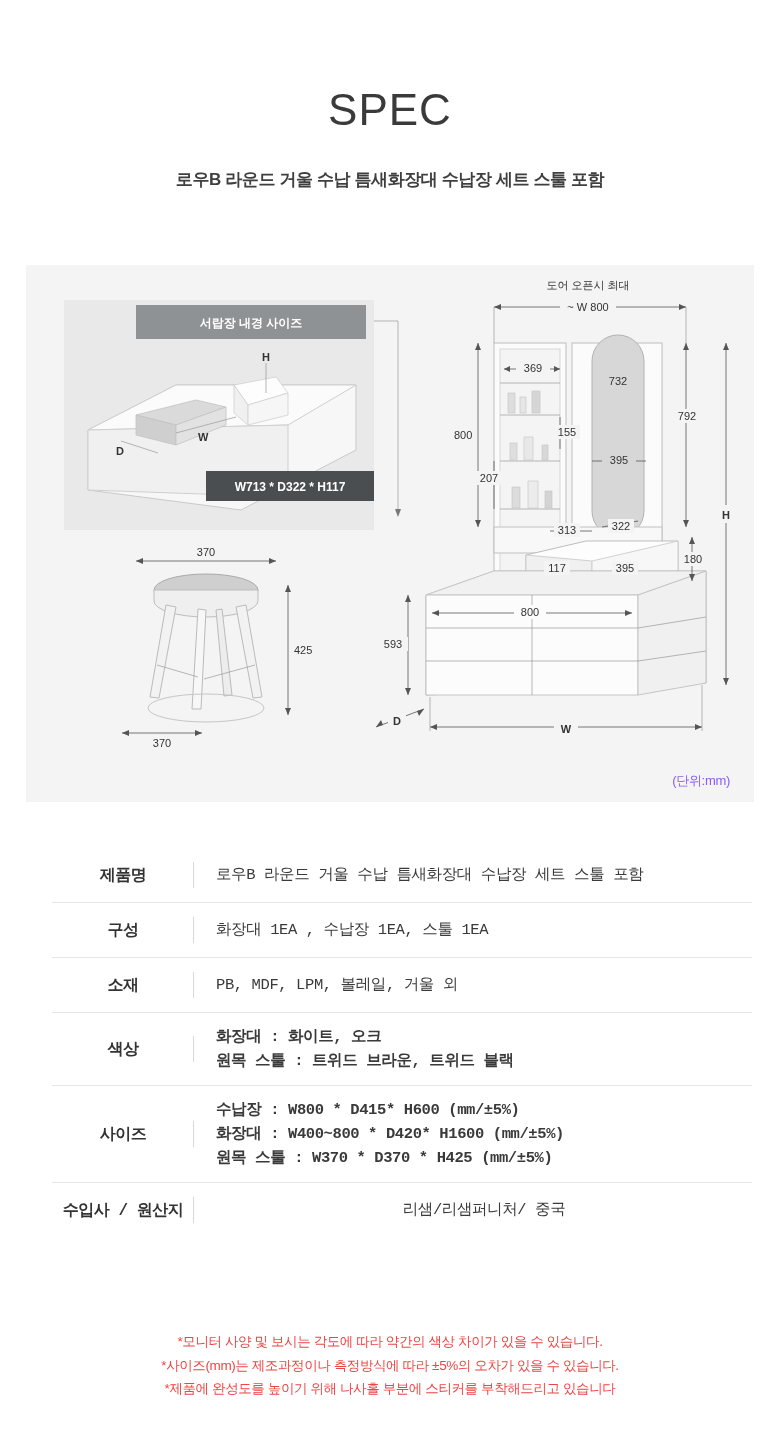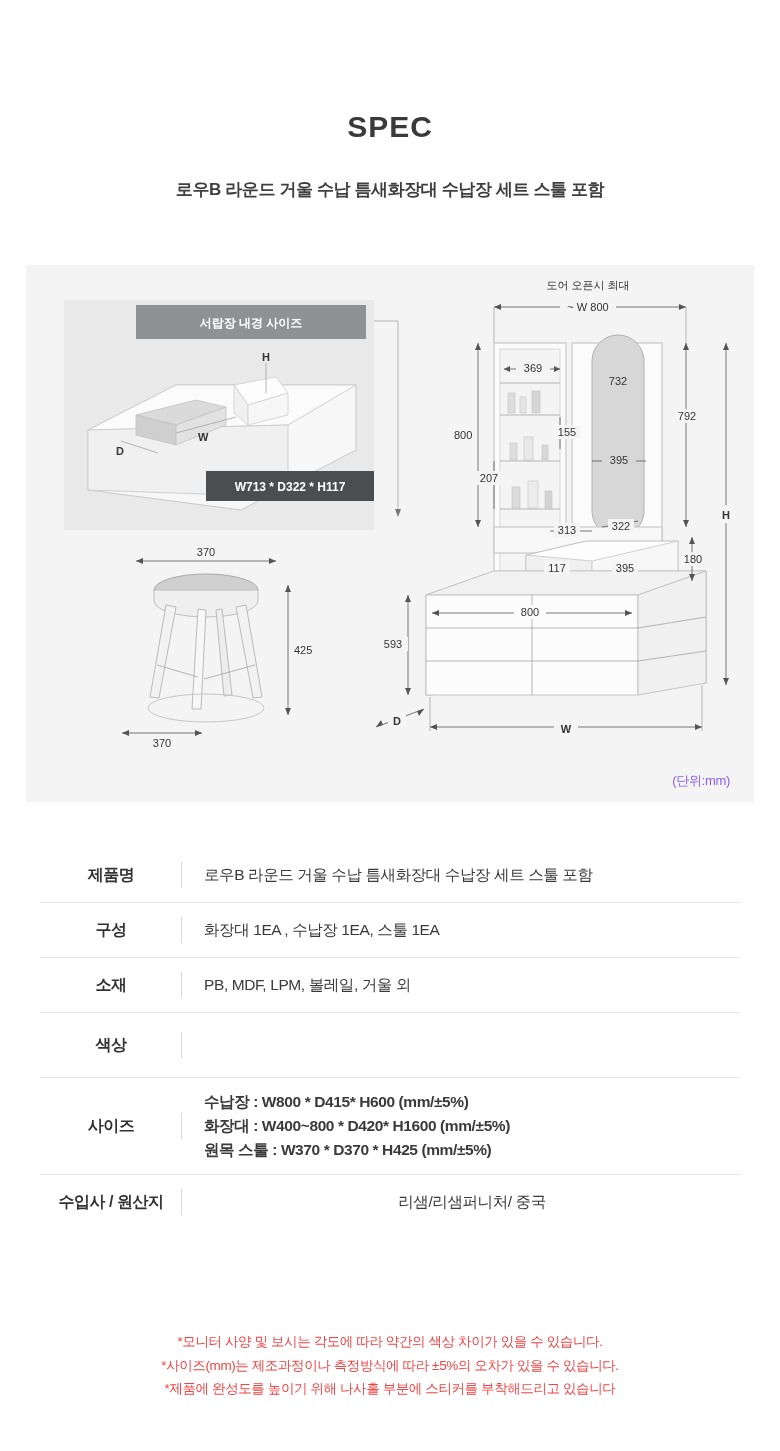--- a/index.html
+++ b/index.html
@@ -18,25 +18,25 @@
   .page {
     width: 780px;
     height: 1451px;
     position: relative;
     background: #ffffff;
   }
 
   
   .spec-title {
     text-align: center;
-    font-size: 30px;
-    font-weight: bold;
+    font-size: 44px;
+    font-weight: normal;
     letter-spacing: 1px;
     color: #3a3a3a;
-    padding-top: 112px;
+    padding-top: 88px;
     line-height: 1;
   }
   .spec-subtitle {
     text-align: center;
     font-size: 17px;
     font-weight: bold;
     color: #3f3f3f;
     margin-top: 36px;
     letter-spacing: -0.4px;
   }
@@ -57,23 +57,24 @@
     right: 24px;
     bottom: 12px;
     font-size: 13px;
     color: #8b5cf6;
     letter-spacing: -0.3px;
   }
 
   
   .table {
     position: absolute;
-    left: 40px;
+    left: 52px;
     top: 848px;
     width: 700px;
+    font-family: Liberation Mono, monospace;
   }
   .row {
     display: flex;
     align-items: stretch;
     border-bottom: 1px solid #e6e6e6;
     min-height: 54px;
   }
   .row:last-child { border-bottom: none; text-align: center; }
   .row .label {
     width: 142px;
@@ -394,20 +395,24 @@
 
     <div class="row">
       <div class="label">소재</div>
       <div class="value">
         <span class="line">PB, MDF, LPM, 볼레일, 거울 외</span>
       </div>
     </div>
 
     <div class="row tall">
       <div class="label">색상</div>
+      <div class="value">
+        <span class="line b">화장대 : 화이트, 오크</span>
+        <span class="line b">원목 스툴 : 트위드 브라운, 트위드 블랙</span>
+      </div>
     </div>
 
     <div class="row tall3">
       <div class="label">사이즈</div>
       <div class="value">
         <span class="line b">수납장 : W800 * D415* H600 (mm/±5%)</span>
         <span class="line b">화장대 : W400~800 * D420* H1600 (mm/±5%)</span>
         <span class="line b">원목 스툴 : W370 * D370 * H425 (mm/±5%)</span>
       </div>
     </div>

